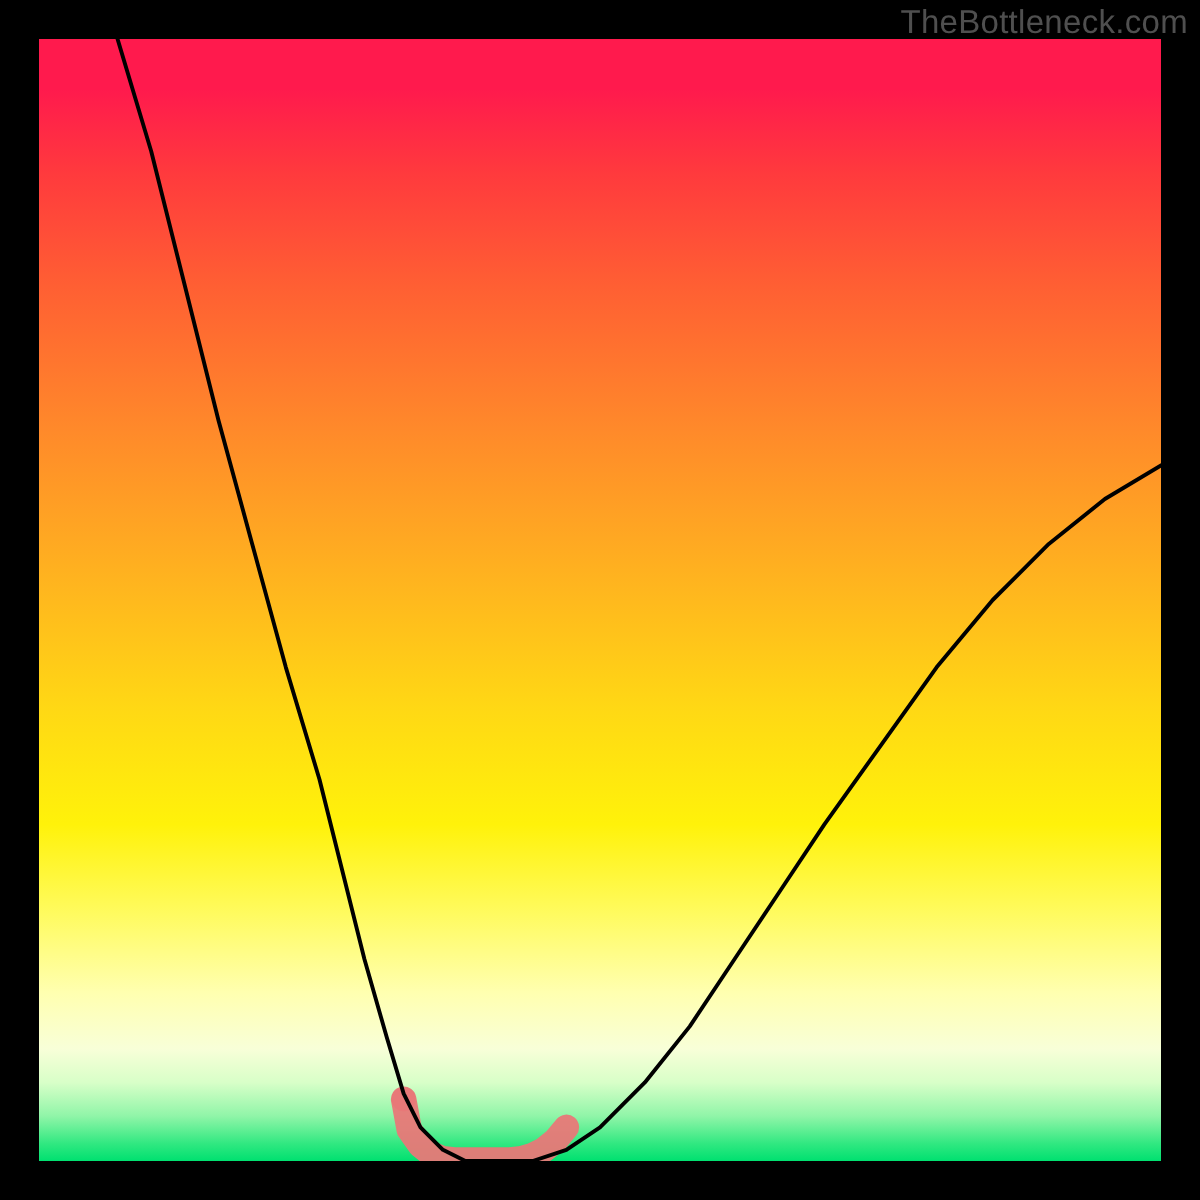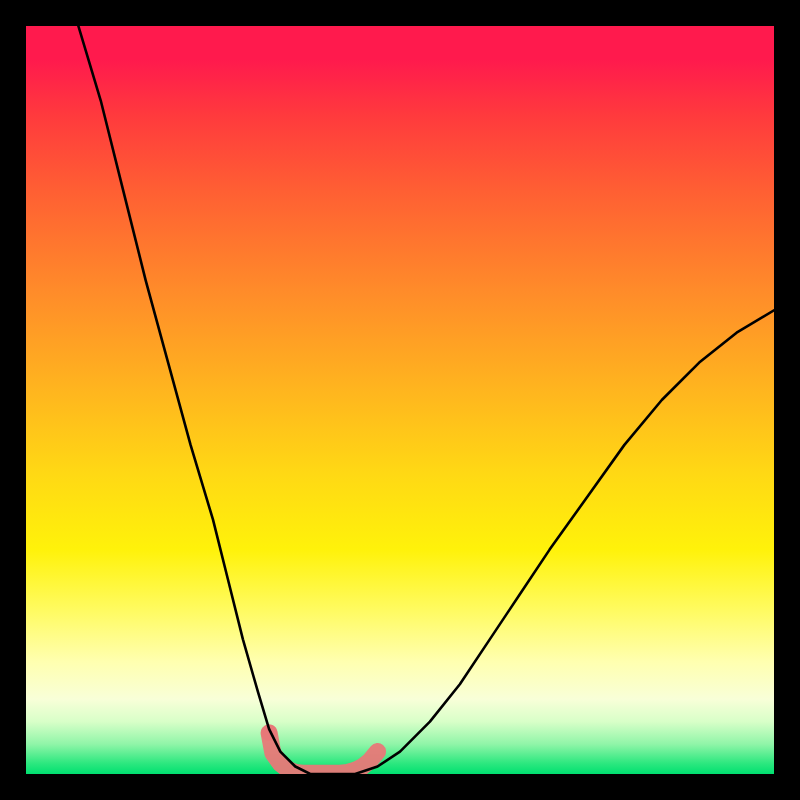--- a/index.html
+++ b/index.html
@@ -78,13 +78,14 @@
     <svg class="curve-layer" viewBox="0 0 748 748" preserveAspectRatio="none">
       <g id="highlight-group">
           <path d="M243.10 706.86 L246.84 727.06 L254.32 737.53 L261.80 743.51 L269.28 746.50 L276.76 747.25 L284.24 747.25 L291.72 747.25 L299.20 747.25 L306.68 747.25 L314.16 747.25 L321.64 746.50 L329.12 744.26 L336.60 740.52 L344.08 734.54 L351.56 725.56" fill="none" stroke="#e87878" stroke-width="17" stroke-linejoin="round" stroke-linecap="round" opacity="0.95"></path>
           <circle cx="243.10" cy="706.86" r="8" fill="#e87878"></circle>
         </g>
       <g id="curve-group">
           <path d="M52.36 0.00 L74.80 74.80 L97.24 164.56 L119.68 254.32 L142.12 336.60 L164.56 418.88 L187.00 493.68 L201.96 553.52 L216.92 613.36 L231.88 665.72 L243.10 703.12 L254.32 725.56 L269.28 740.52 L284.24 748.00 L299.20 748.00 L314.16 748.00 L329.12 748.00 L351.56 740.52 L374.00 725.56 L403.92 695.64 L433.84 658.24 L463.76 613.36 L493.68 568.48 L523.60 523.60 L561.00 471.24 L598.40 418.88 L635.80 374.00 L673.20 336.60 L710.60 306.68 L748.00 284.24" fill="none" stroke="#000000" stroke-width="2.6" stroke-linejoin="round" stroke-linecap="round"></path>
         </g>
     </svg>
   </div>
+  <div class="watermark">TheBottleneck.com</div>
 </div>
 
 </body></html>

